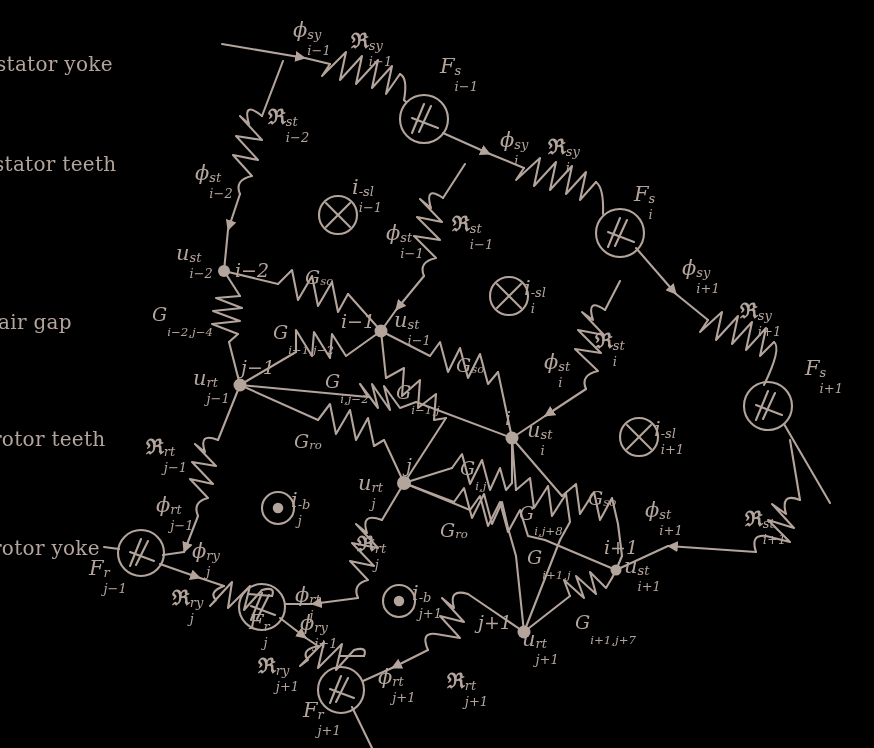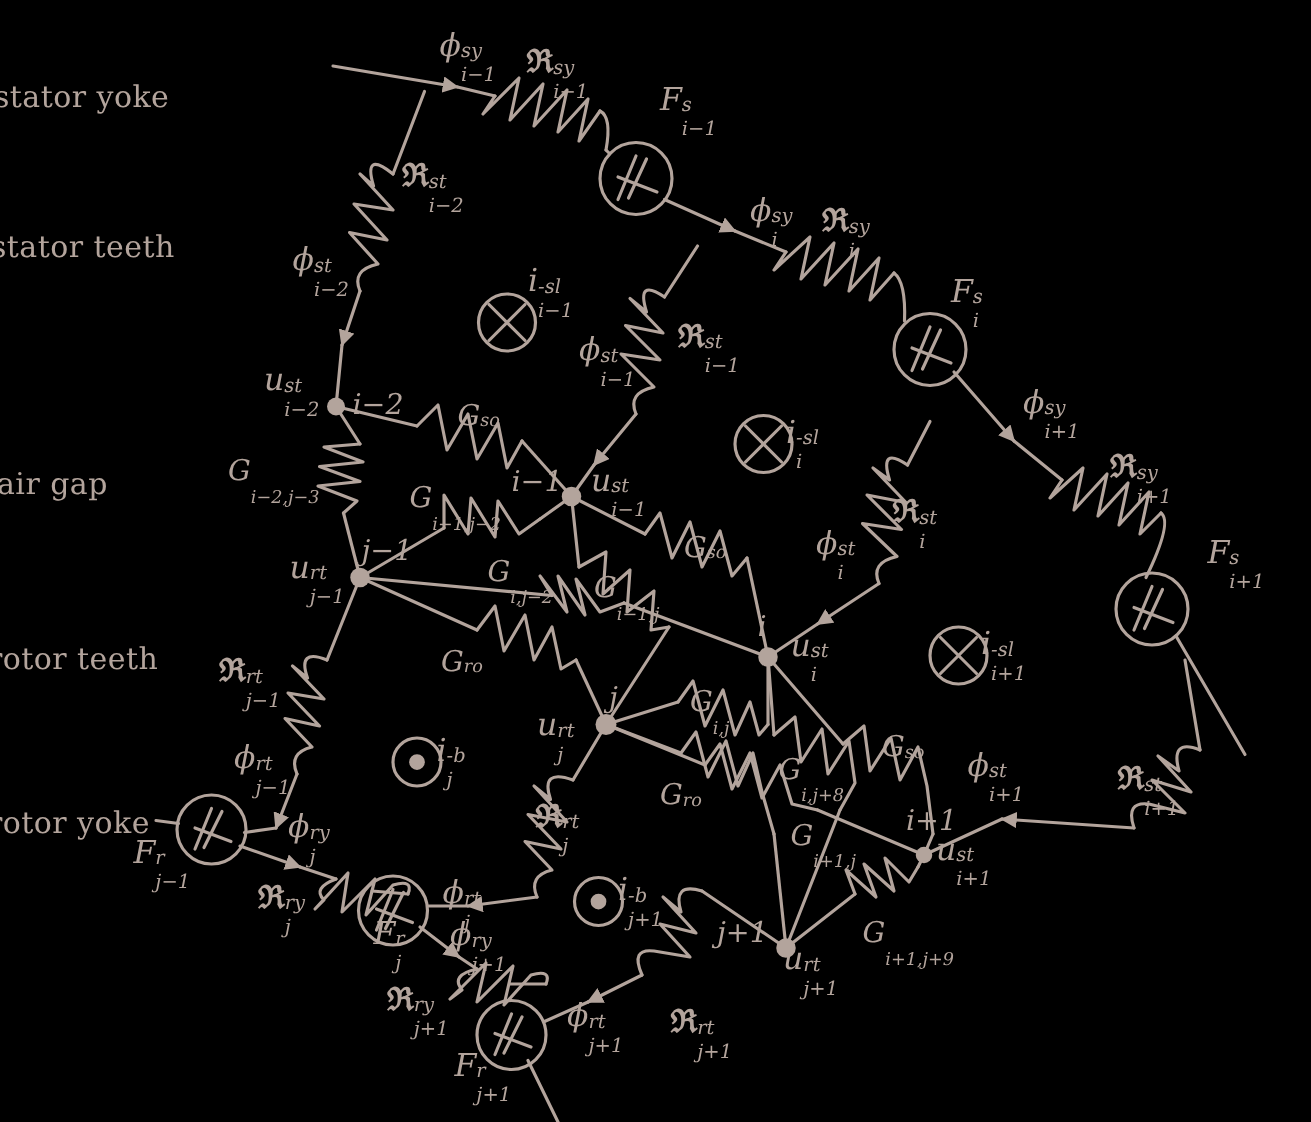--- a/index.html
+++ b/index.html
@@ -287,28 +287,28 @@
       <div class="lbl big" style="left: 156px; top: 495px;"><span style="font-style:italic">ϕ</span><span class="stack" style="width:0.1em"><span class="sup">rt</span><span class="sub">j−1</span></span></div>
       <div class="lbl big" style="left: 295px; top: 585px;"><span style="font-style:italic">ϕ</span><span class="stack" style="width:0.1em"><span class="sup">rt</span><span class="sub">j</span></span></div>
       <div class="lbl big" style="left: 378px; top: 667px;"><span style="font-style:italic">ϕ</span><span class="stack" style="width:0.1em"><span class="sup">rt</span><span class="sub">j+1</span></span></div>
       <div class="lbl big" style="left: 192px; top: 541px;"><span style="font-style:italic">ϕ</span><span class="stack" style="width:0.1em"><span class="sup">ry</span><span class="sub">j</span></span></div>
       <div class="lbl big" style="left: 300px; top: 613px;"><span style="font-style:italic">ϕ</span><span class="stack" style="width:0.1em"><span class="sup">ry</span><span class="sub">j+1</span></span></div>
       <div class="lbl mid" style="left: 305px; top: 268px;"><span style="font-style:italic">G</span><span class="stack" style="width:0.1em"><span class="sup">so</span></span></div>
       <div class="lbl mid" style="left: 456px; top: 356px;"><span style="font-style:italic">G</span><span class="stack" style="width:0.1em"><span class="sup">so</span></span></div>
       <div class="lbl mid" style="left: 588px; top: 489px;"><span style="font-style:italic">G</span><span class="stack" style="width:0.1em"><span class="sup">so</span></span></div>
       <div class="lbl mid" style="left: 294px; top: 432px;"><span style="font-style:italic">G</span><span class="stack" style="width:0.1em"><span class="sup">ro</span></span></div>
       <div class="lbl mid" style="left: 440px; top: 521px;"><span style="font-style:italic">G</span><span class="stack" style="width:0.1em"><span class="sup">ro</span></span></div>
-      <div class="lbl mid" style="left: 152px; top: 305px;"><span style="font-style:italic">G</span><span class="stack" style="width:0.1em"><span class="sub">i−2,j−3</span></span></div>
+      <div class="lbl mid" style="left: 152px; top: 305px;"><span style="font-style:italic">G</span><span class="stack" style="width:0.1em"><span class="sub">i−2,j−4</span></span></div>
       <div class="lbl mid" style="left: 273px; top: 323px;"><span style="font-style:italic">G</span><span class="stack" style="width:0.1em"><span class="sub">i−1,j−2</span></span></div>
       <div class="lbl mid" style="left: 325px; top: 372px;"><span style="font-style:italic">G</span><span class="stack" style="width:0.1em"><span class="sub">i,j−2</span></span></div>
       <div class="lbl mid" style="left: 396px; top: 383px;"><span style="font-style:italic">G</span><span class="stack" style="width:0.1em"><span class="sub">i−1,j</span></span></div>
       <div class="lbl mid" style="left: 460px; top: 459px;"><span style="font-style:italic">G</span><span class="stack" style="width:0.1em"><span class="sub">i,j</span></span></div>
       <div class="lbl mid" style="left: 519px; top: 504px;"><span style="font-style:italic">G</span><span class="stack" style="width:0.1em"><span class="sub">i,j+8</span></span></div>
       <div class="lbl mid" style="left: 527px; top: 548px;"><span style="font-style:italic">G</span><span class="stack" style="width:0.1em"><span class="sub">i+1,j</span></span></div>
-      <div class="lbl mid" style="left: 575px; top: 613px;"><span style="font-style:italic">G</span><span class="stack" style="width:0.1em"><span class="sub">i+1,j+9</span></span></div>
+      <div class="lbl mid" style="left: 575px; top: 613px;"><span style="font-style:italic">G</span><span class="stack" style="width:0.1em"><span class="sub">i+1,j+7</span></span></div>
       <div class="lbl mid" style="left: 235px; top: 261px;"><span style="font-style:italic">i−2</span></div>
       <div class="lbl big" style="left: 176px; top: 243px;"><span style="font-style:italic">u</span><span class="stack" style="width:0.1em"><span class="sup">st</span><span class="sub">i−2</span></span></div>
       <div class="lbl mid" style="left: 341px; top: 312px;"><span style="font-style:italic">i−1</span></div>
       <div class="lbl big" style="left: 394px; top: 310px;"><span style="font-style:italic">u</span><span class="stack" style="width:0.1em"><span class="sup">st</span><span class="sub">i−1</span></span></div>
       <div class="lbl mid" style="left: 505px; top: 409px;"><span style="font-style:italic">i</span></div>
       <div class="lbl big" style="left: 527px; top: 420px;"><span style="font-style:italic">u</span><span class="stack" style="width:0.1em"><span class="sup">st</span><span class="sub">i</span></span></div>
       <div class="lbl mid" style="left: 604px; top: 538px;"><span style="font-style:italic">i+1</span></div>
       <div class="lbl big" style="left: 624px; top: 556px;"><span style="font-style:italic">u</span><span class="stack" style="width:0.1em"><span class="sup">st</span><span class="sub">i+1</span></span></div>
       <div class="lbl mid" style="left: 241px; top: 358px;"><span style="font-style:italic">j−1</span></div>
       <div class="lbl big" style="left: 193px; top: 368px;"><span style="font-style:italic">u</span><span class="stack" style="width:0.1em"><span class="sup">rt</span><span class="sub">j−1</span></span></div>

